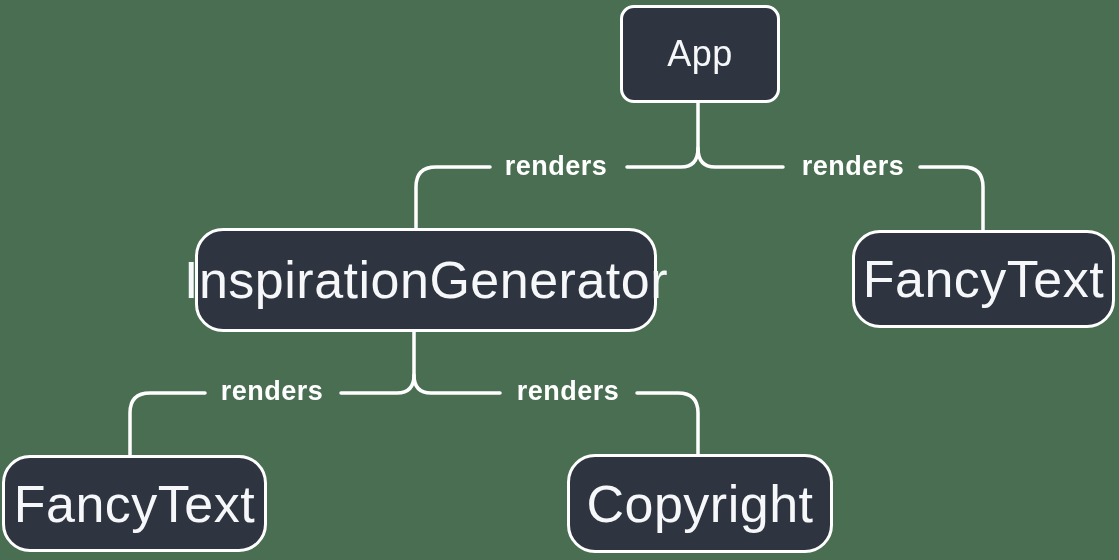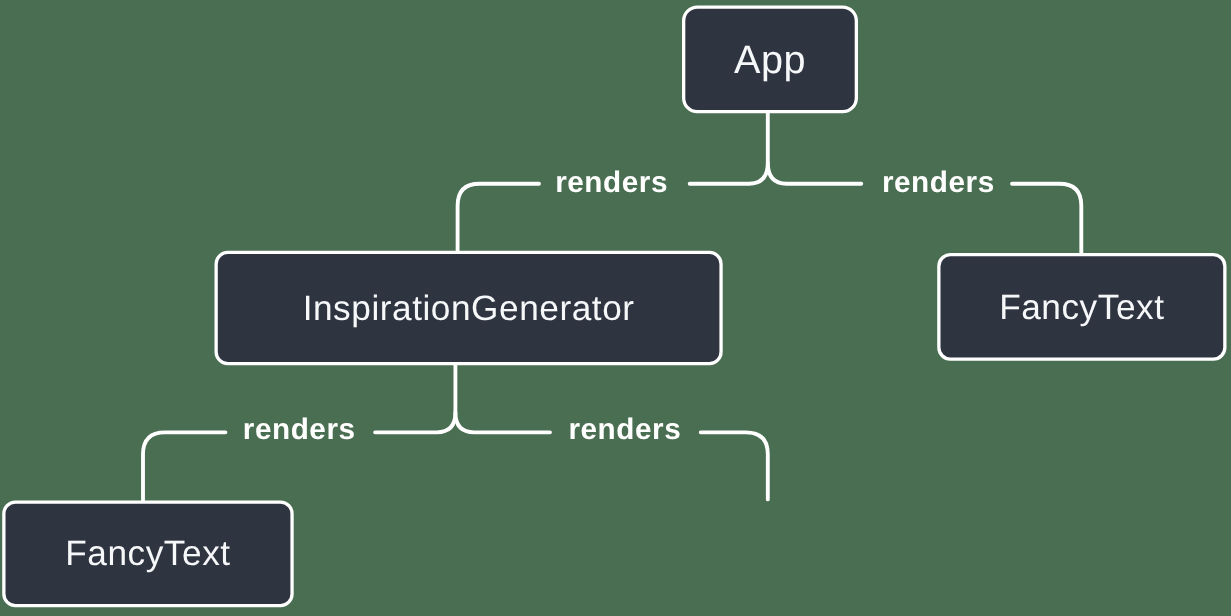--- a/index.html
+++ b/index.html
@@ -33,23 +33,23 @@
     stroke-width: 3.5;
     stroke-linecap: round;
   }
   .node {
     position: absolute;
     display: flex;
     align-items: center;
     justify-content: center;
     background: var(--node-fill);
     border: 3px solid var(--node-border);
-    border-radius: 12px;
+    border-radius: 28px;
     color: var(--node-text);
-    font-size: 32px;
+    font-size: 52px;
     font-weight: 500;
     letter-spacing: 0.5px;
     white-space: nowrap;
   }
   .node-app            { left: 620px; top: 5px;   width: 160px; height: 98px; border-radius: 14px; font-size: 36px; }
   .node-inspiration    { left: 195px; top: 228px; width: 462px; height: 104px; }
   .node-fancy-right    { left: 852px; top: 230px; width: 263px; height: 98px; }
   .node-fancy-left     { left: 2px;   top: 455px; width: 265px; height: 97px; }
   .node-copyright      { left: 567px; top: 454px; width: 266px; height: 99px; }
   .edge-label {
@@ -87,19 +87,22 @@
   </div>
 
   <div class="node node-fancy-right">
     <span>FancyText</span>
   </div>
 
   <div class="node node-fancy-left">
     <span>FancyText</span>
   </div>
 
+  <div class="node node-copyright">
+    <span>Copyright</span>
+  </div>
 
   <span class="edge-label edge-label-1">renders</span>
   <span class="edge-label edge-label-2">renders</span>
   <span class="edge-label edge-label-3">renders</span>
   <span class="edge-label edge-label-4">renders</span>
 
 </div>
 
 </body></html>

